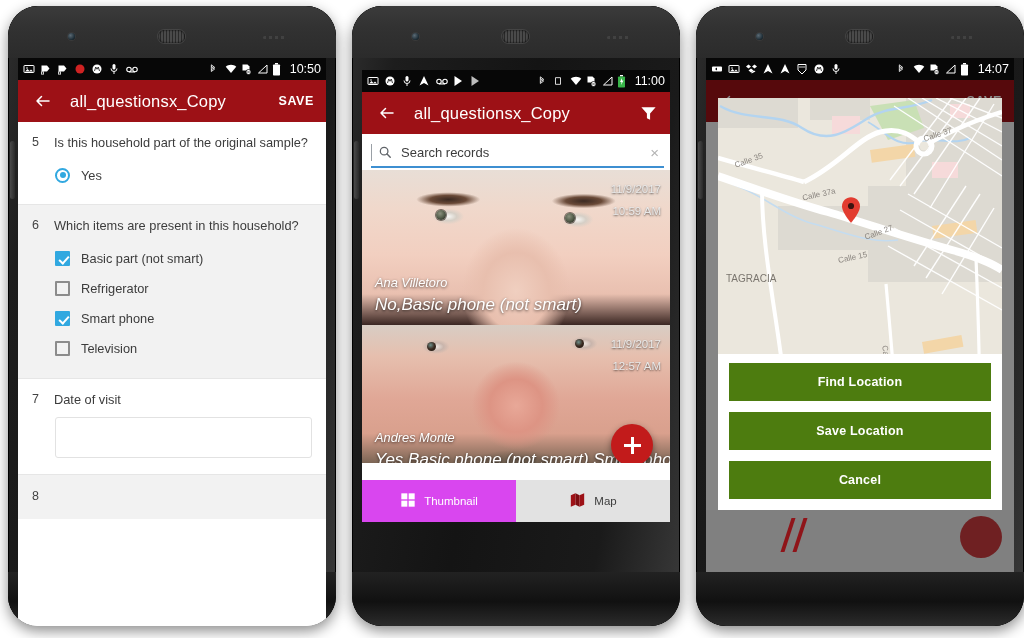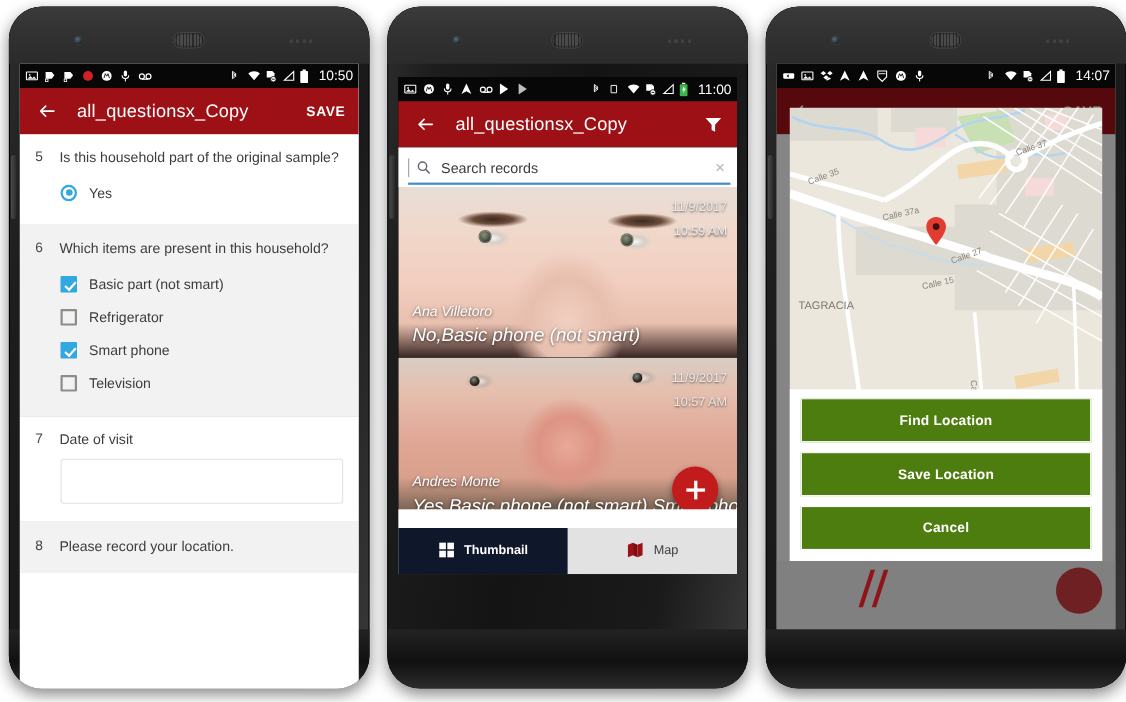--- a/index.html
+++ b/index.html
@@ -136,21 +136,21 @@
   .fabplus { position:relative; width:17px; height:17px; }
   .fabplus::before,.fabplus::after { content:""; position:absolute; background:#fff; }
   .fabplus::before { left:7px; top:0; width:3px; height:17px; }
   .fabplus::after  { top:7px; left:0; height:3px; width:17px; }
 
   .tabbar { position:absolute; left:0; right:0; bottom:0; height:42px; background:#e2e2e2;
             display:flex; }
   .tabwhite { position:absolute; left:0; right:0; bottom:42px; height:17px; background:#fff; }
   .tab { flex:1; display:flex; align-items:center; justify-content:center; gap:8px;
          font-size:11.5px; color:#3c3c3c; }
-  .tab.active { background:#0f172a; color:#fff;font-weight:bold; }
+  .tab.active { background:#d946ef; color:#fff; }
 
   
   .scrim { position:absolute; inset:0; background:rgba(0,0,0,.45); }
   .mapwrap { position:absolute; left:12px; right:12px; top:40px; bottom:62px;
              background:#ebe7dd; overflow:hidden; }
   .dialog { position:absolute; left:12px; right:12px; bottom:62px; background:#fff;
             padding:8px 10px 10px 10px; }
   .dlgbtn { height:40px; background:#4d7c0f; color:#fff; display:flex; align-items:center;
             justify-content:center; font-size:12.5px; font-weight:700; margin-bottom:9px;
             border:1px solid #ffffff; letter-spacing:.2px;}
@@ -320,21 +320,20 @@
               <div class="qnum">7</div>
               <div class="qtext">Date of visit</div>
             </div>
             <div class="dateinput"></div>
           </div>
           <div class="divider"></div>
 
           <div class="qcard alt" style="padding-top:13px;padding-bottom:16px;">
             <div class="qrow">
               <div class="qnum">8</div>
-              <div class="qtext">Please record your location.</div>
             </div>
           </div>
 
         </div>
       </div>
     </div>
   </div>
 
   <div class="phone" style="left:352px; top:6px; width:328px; height:620px;">
     <div class="phone-inner">
@@ -476,21 +475,21 @@
             </div>
           </div>
 
           <div class="thumb">
             <div class="face2">
               <span class="pupil" style="left:21%;top:11%;"></span>
               <span class="pupil" style="left:69%;top:9%;"></span>
             </div>
             <div class="meta">
               <div>11/9/2017</div>
-              <div>10:57 AM</div>
+              <div>12:57 AM</div>
             </div>
             <div class="caption">
               <div class="cap-name">Andres Monte</div>
               <div class="cap-sub">Yes,Basic phone (not smart),Smart phone...</div>
             </div>
           </div>
 
           <div class="fab">
             <span class="fabplus"></span>
           </div>

